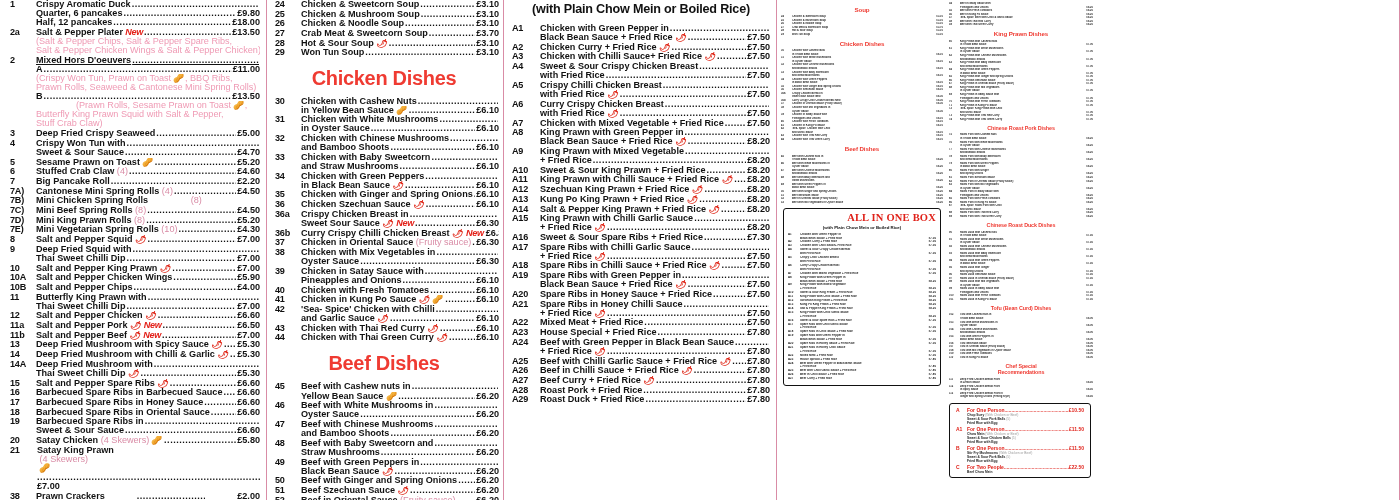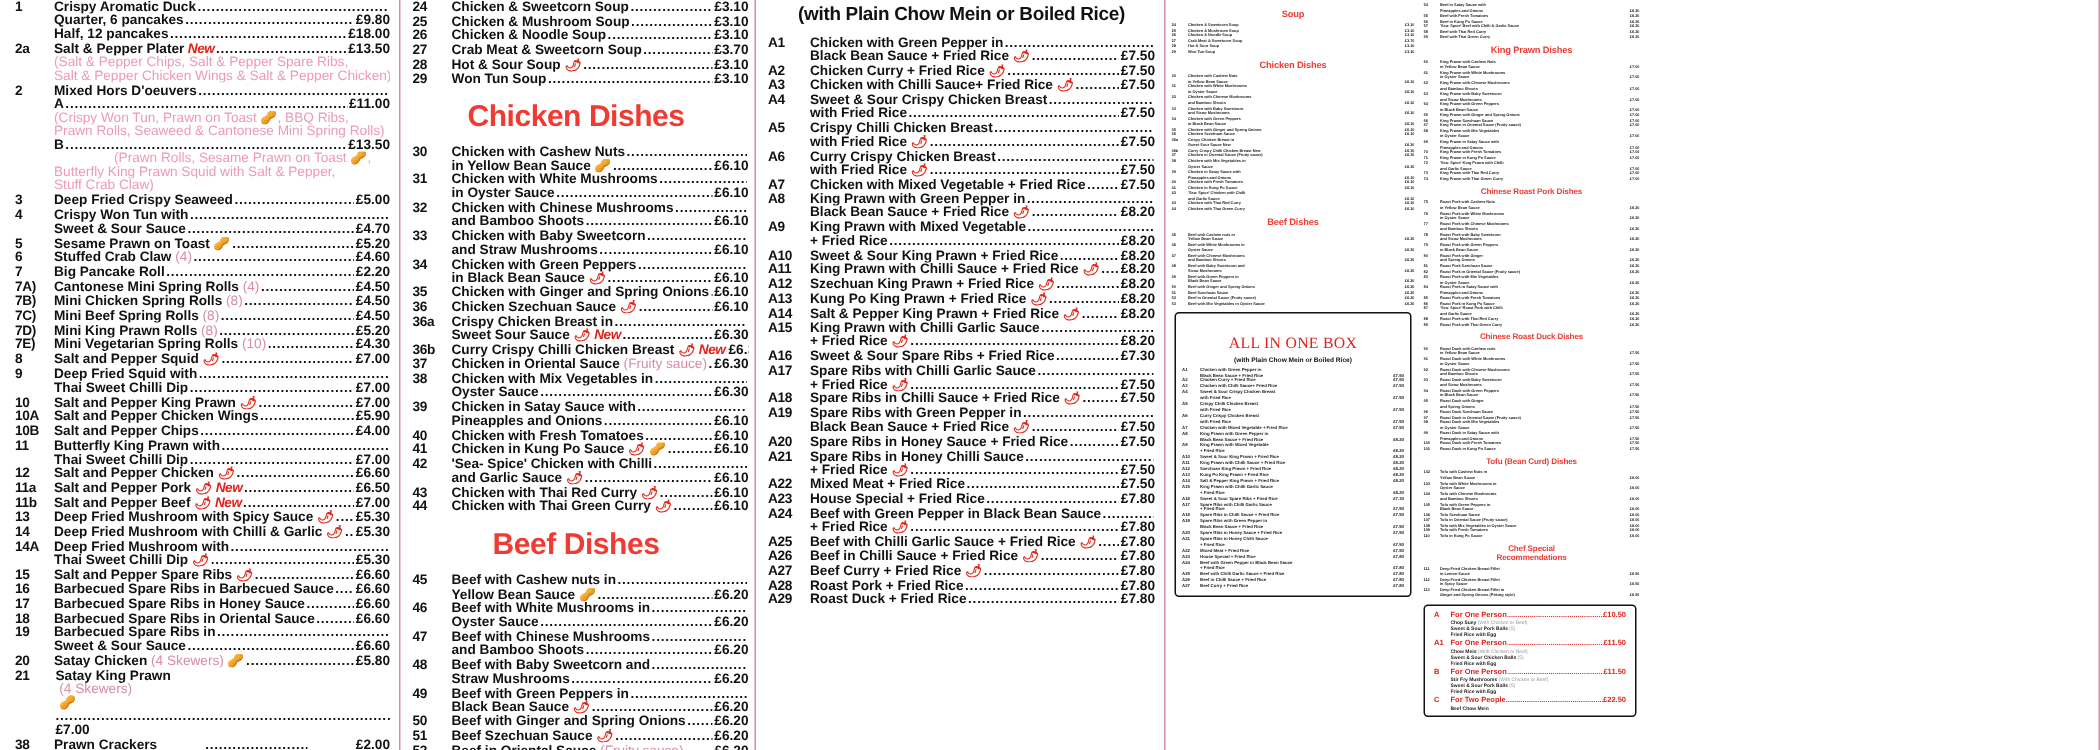--- a/index.html
+++ b/index.html
@@ -84,22 +84,22 @@
     font-size:6.2px;margin:3.5px 0 2.5px 0;letter-spacing:-.1px;
   }
   .thead.sm{font-size:5.4px;}
 
   
   .bigbox{
     border:1.6px solid #111;border-radius:3px;background:#fff;
     margin:4px 2px 0 2px;padding:3px 4px 4px 4px;box-sizing:border-box;
   }
   .bigbox .bbtitle{
-    text-align:center;color:#e0221a;font-weight:normal;
-    font-size:10.5px;letter-spacing:.2px;font-family:"Liberation Serif",serif;margin-top:12px;
+    text-align:right;color:#e0221a;font-weight:bold;
+    font-size:10.5px;letter-spacing:.2px;font-family:"Liberation Serif",serif;
   }
   .bigbox .bbsub{
     text-align:center;font-size:4.4px;font-weight:bold;margin:1.5px 0 3px 0;
   }
   .bigbox .tline{font-size:2.9px;line-height:3.9px;}
   .bigbox .tline .tn{flex:0 0 12px;}
 
   .setmenu{
     border:1.6px solid #111;border-radius:3px;background:#fff;
     margin:4px 2px 0 0;padding:0 0 3px 0;box-sizing:border-box;
@@ -159,21 +159,21 @@
               <span class="dots">............................................................................................................................................................................................................................................................................................................</span>
               <span class="price">£13.50</span>
             </span>
             <span class="nameline desc" style="display: flex;">(Salt &amp; Pepper Chips, Salt &amp; Pepper Spare Ribs,</span>
             <span class="nameline desc" style="display: flex;">Salt &amp; Pepper Chicken Wings &amp; Salt &amp; Pepper Chicken)</span>
           </span>
         </div>
         <div class="row">
           <span class="num">2</span>
           <span class="body">
-            <span class="nameline" style="display: flex;">
+            <span class="nameline" style="display: flex; text-decoration: underline;">
               <span class="nm">Mixed Hors D'oeuvers</span>
               <span class="dots">............................................................................................................................................................................................................................................................................................................</span>
               <span class="price"></span>
             </span>
             <span class="nameline" style="display: flex;">
               <span class="nm">A</span>
               <span class="dots">............................................................................................................................................................................................................................................................................................................</span>
               <span class="price">£11.00</span>
             </span>
             <span class="nameline desc" style="display: flex;">(Crispy Won Tun, Prawn on Toast 🥜, BBQ Ribs,</span>
@@ -252,21 +252,21 @@
               <span class="nm">Cantonese Mini Spring Rolls</span>
               <span class="nm qty">&nbsp;(4)</span>
               <span class="dots">............................................................................................................................................................................................................................................................................................................</span>
               <span class="price">£4.50</span>
             </span>
           </span>
         </div>
         <div class="row">
           <span class="num">7B)</span>
           <span class="body">
-            <span class="nameline" style="display: flex;">
+            <span class="nameline" style="display: flex; gap: 40px;">
               <span class="nm">Mini Chicken Spring Rolls</span>
               <span class="nm qty">&nbsp;(8)</span>
               <span class="dots">............................................................................................................................................................................................................................................................................................................</span>
               <span class="price">£4.50</span>
             </span>
           </span>
         </div>
         <div class="row">
           <span class="num">7C)</span>
           <span class="body">

